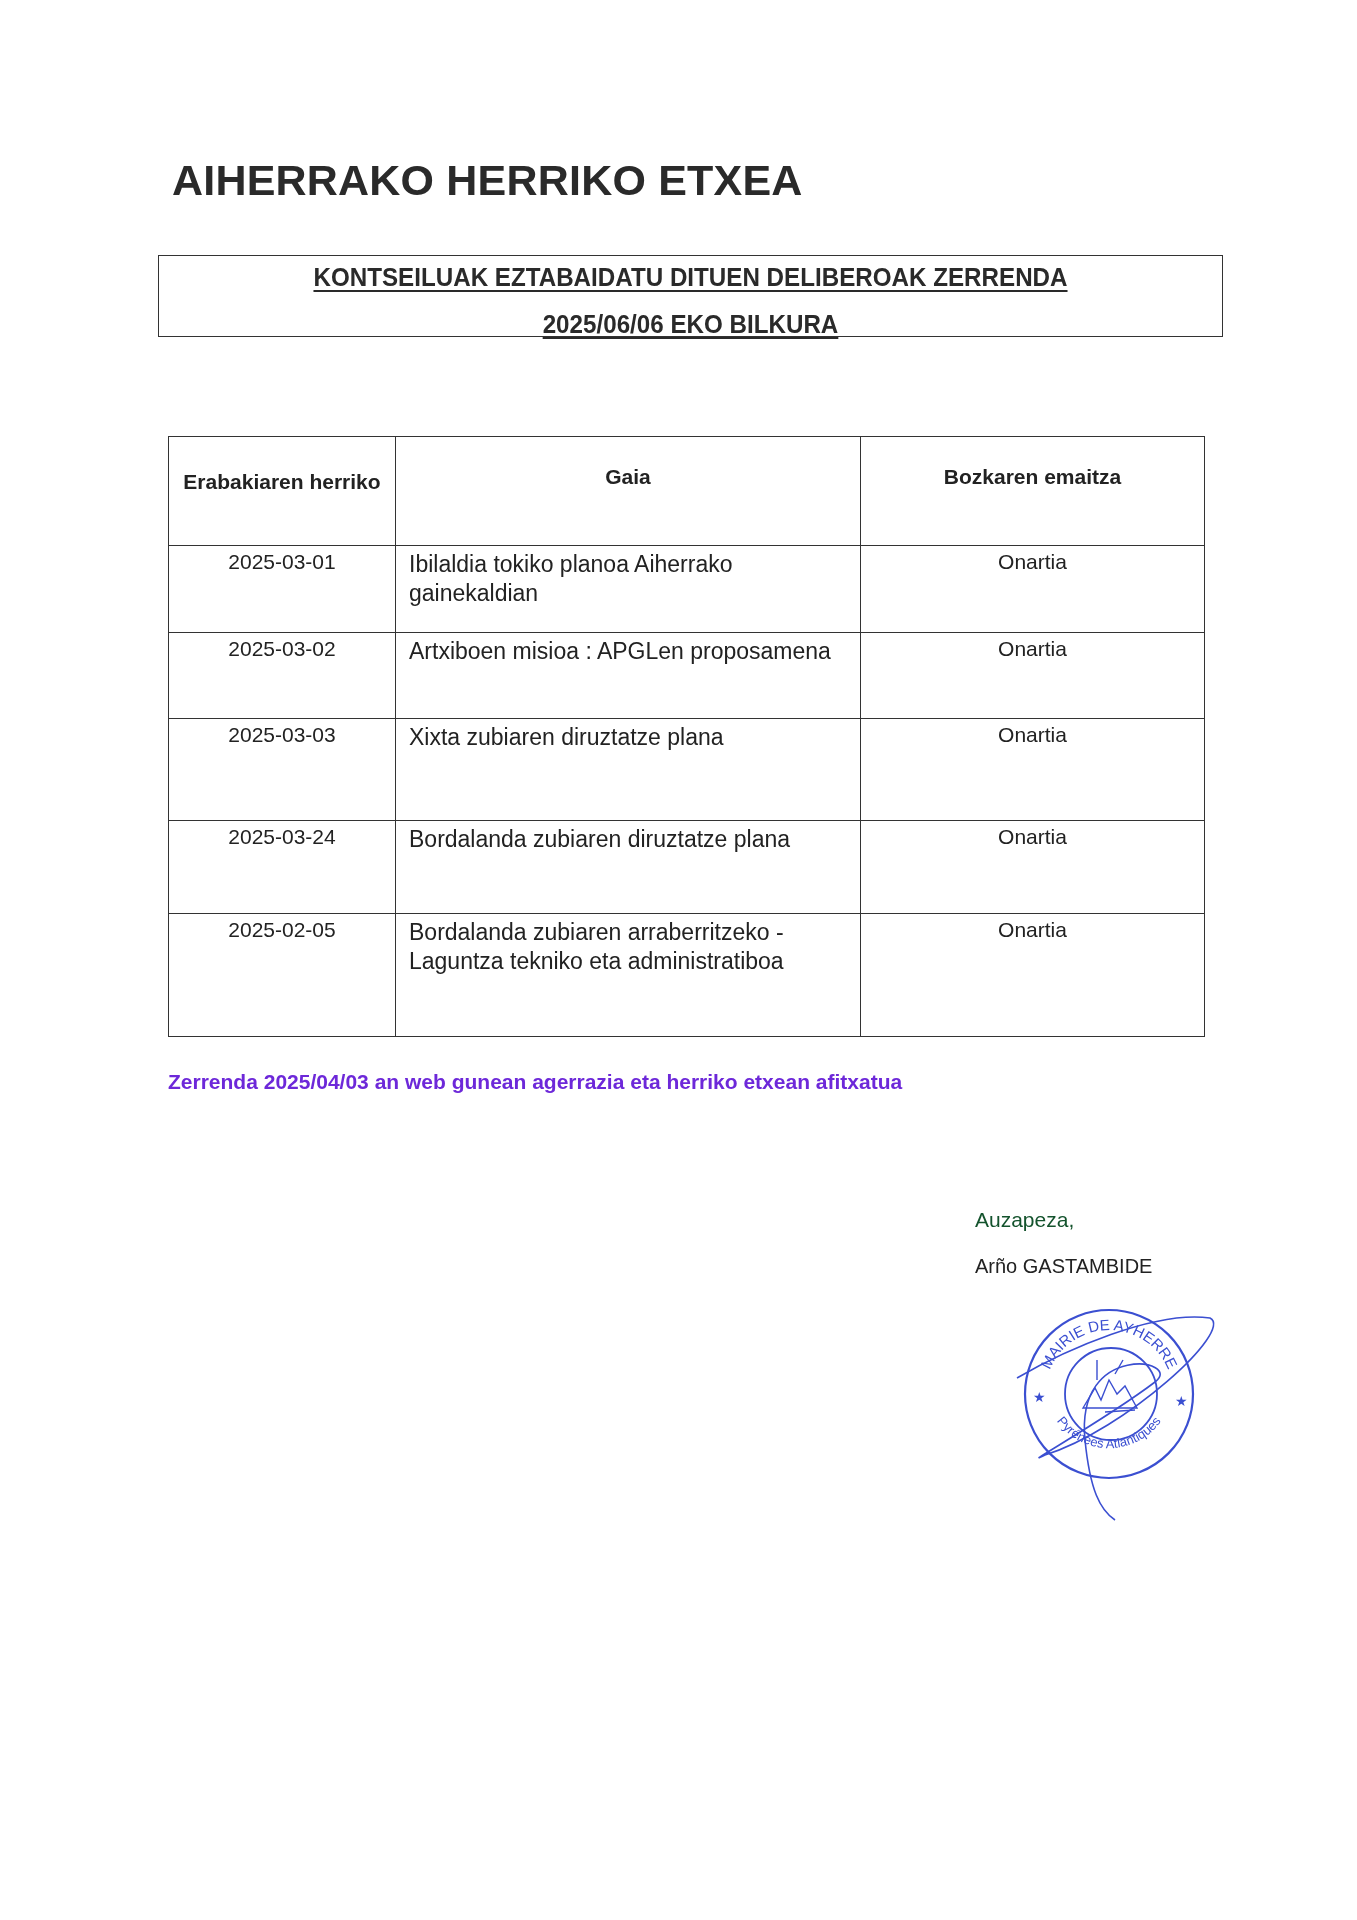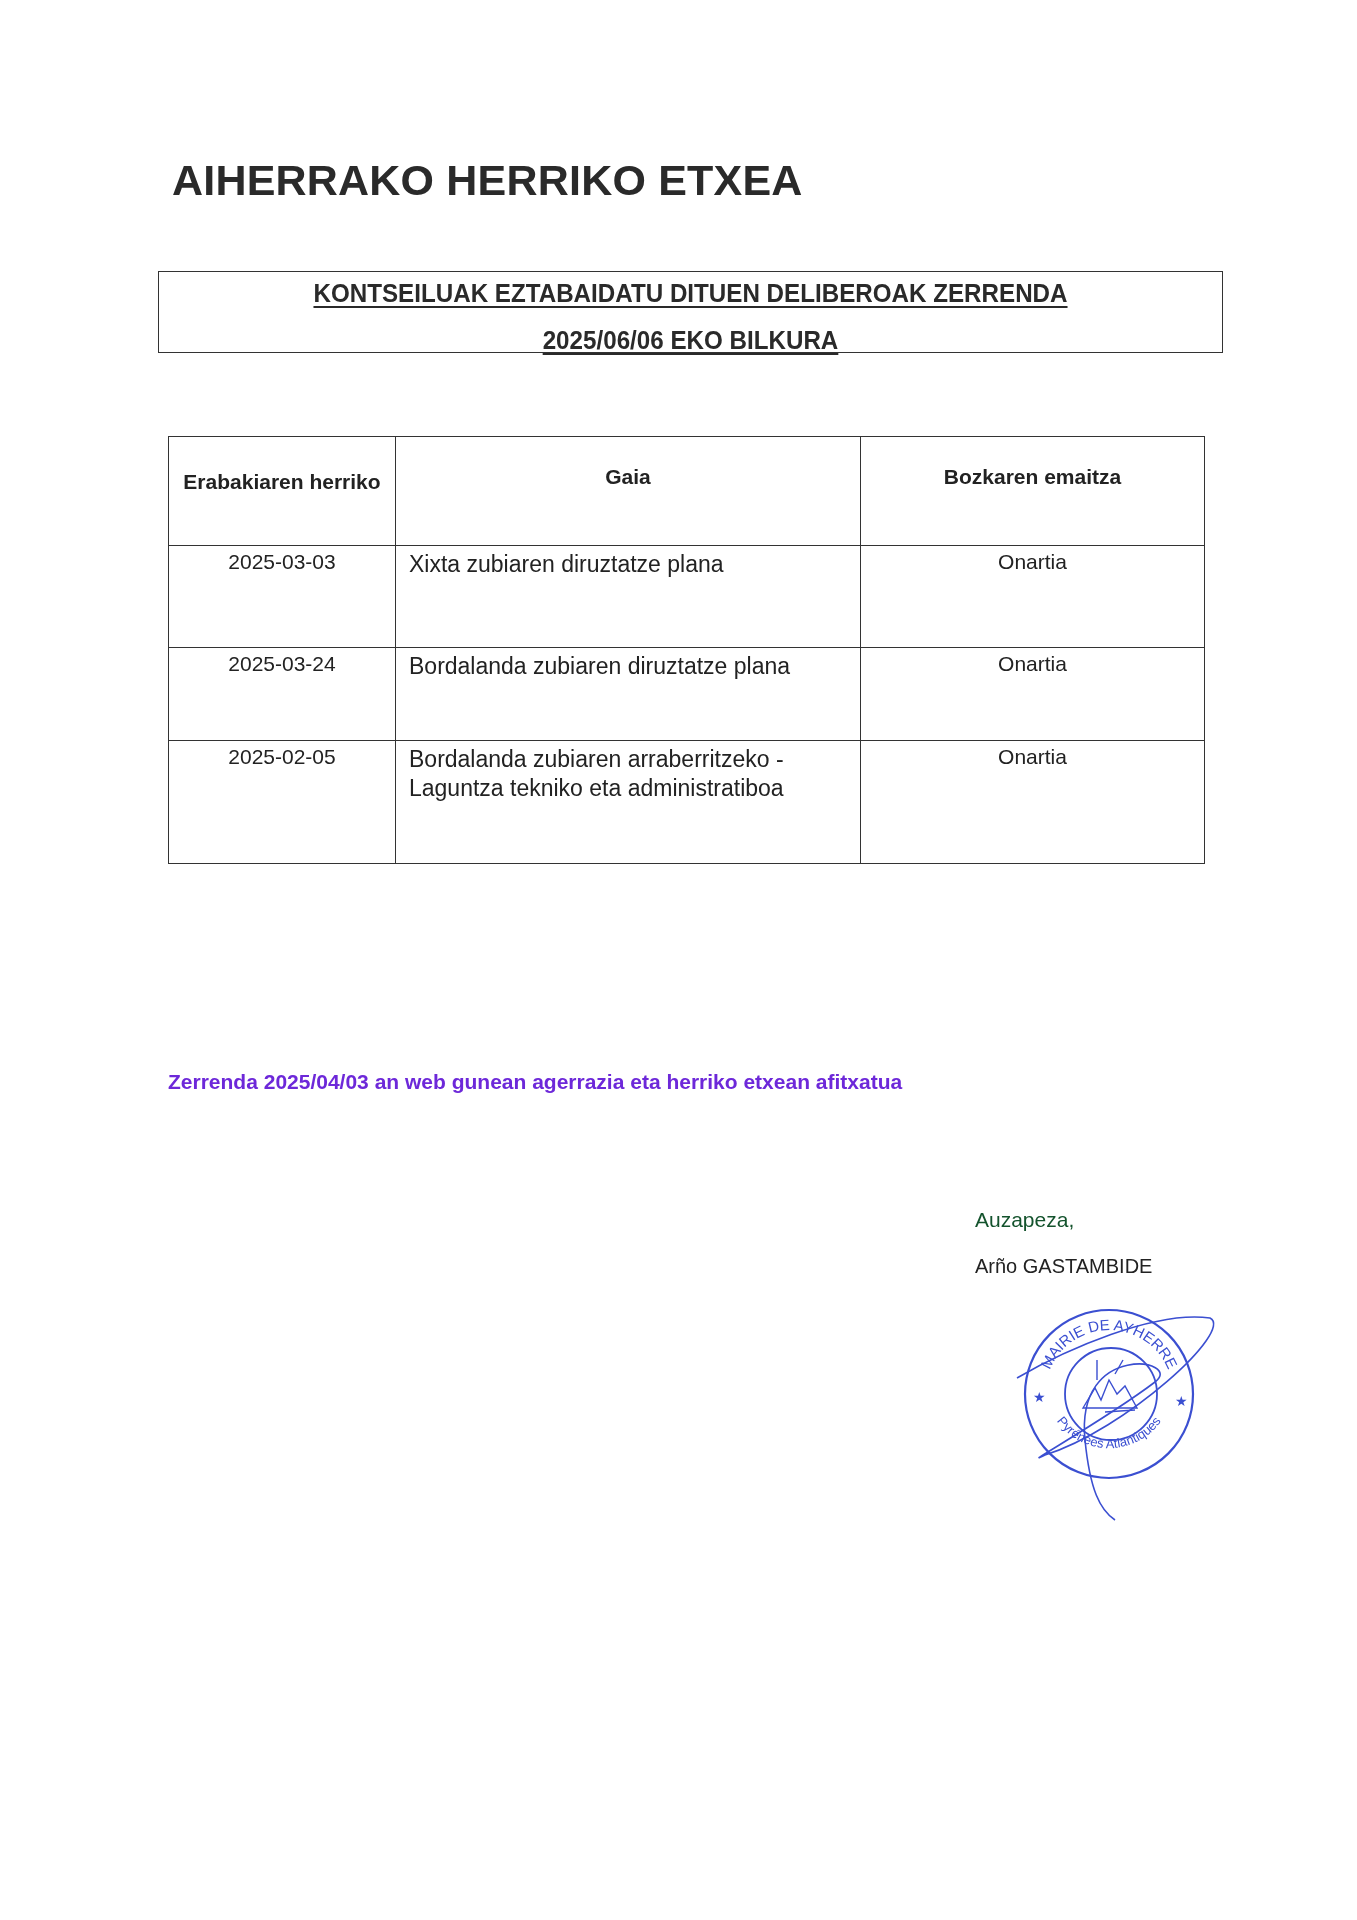--- a/index.html
+++ b/index.html
@@ -6,21 +6,21 @@
     body {
       width: 1357px; height: 1920px; background: #ffffff;
       position: relative; overflow: hidden;
       font-family: "Liberation Sans", sans-serif; color: #222;
     }
     .org-title {
       position: absolute; left: 172px; top: 156px;
       font-size: 43px; font-weight: bold; color: #2a2a2a; letter-spacing: 0.2px;
     }
     .title-box {
-      position: absolute; left: 158px; top: 271px; width: 1065px; height: 82px;
+      position: absolute; left: 158px; top: 255px; width: 1065px; height: 82px;
       border: 1.5px solid #333; box-sizing: border-box;
     }
     .title-line {
       position: absolute; left: 0; right: 0; text-align: center;
       font-size: 26px; font-weight: bold; color: #2a2a2a;
       text-decoration: underline; text-decoration-thickness: 2px; text-underline-offset: 4px;
       transform: scaleX(0.93);
     }
     .title-line.l1 { top: 6px; }
     .title-line.l2 { top: 53px; }
@@ -73,20 +73,30 @@
         </th>
       <th>
           <span class="hdr">Gaia</span>
         </th>
       <th>
           <span class="hdr">Bozkaren emaitza</span>
         </th>
     </tr>
   </thead>
   <tbody>
+    <tr class="r1">
+      <td class="num">2025-03-01</td>
+      <td class="subject">Ibilaldia tokiko planoa Aiherrako gainekaldian</td>
+      <td class="result">Onartia</td>
+    </tr>
+    <tr class="r2">
+      <td class="num">2025-03-02</td>
+      <td class="subject">Artxiboen misioa : APGLen proposamena</td>
+      <td class="result">Onartia</td>
+    </tr>
     <tr class="r3">
       <td class="num">2025-03-03</td>
       <td class="subject">Xixta zubiaren diruztatze plana</td>
       <td class="result">Onartia</td>
     </tr>
     <tr class="r4">
       <td class="num">2025-03-24</td>
       <td class="subject">Bordalanda zubiaren diruztatze plana</td>
       <td class="result">Onartia</td>
     </tr>

